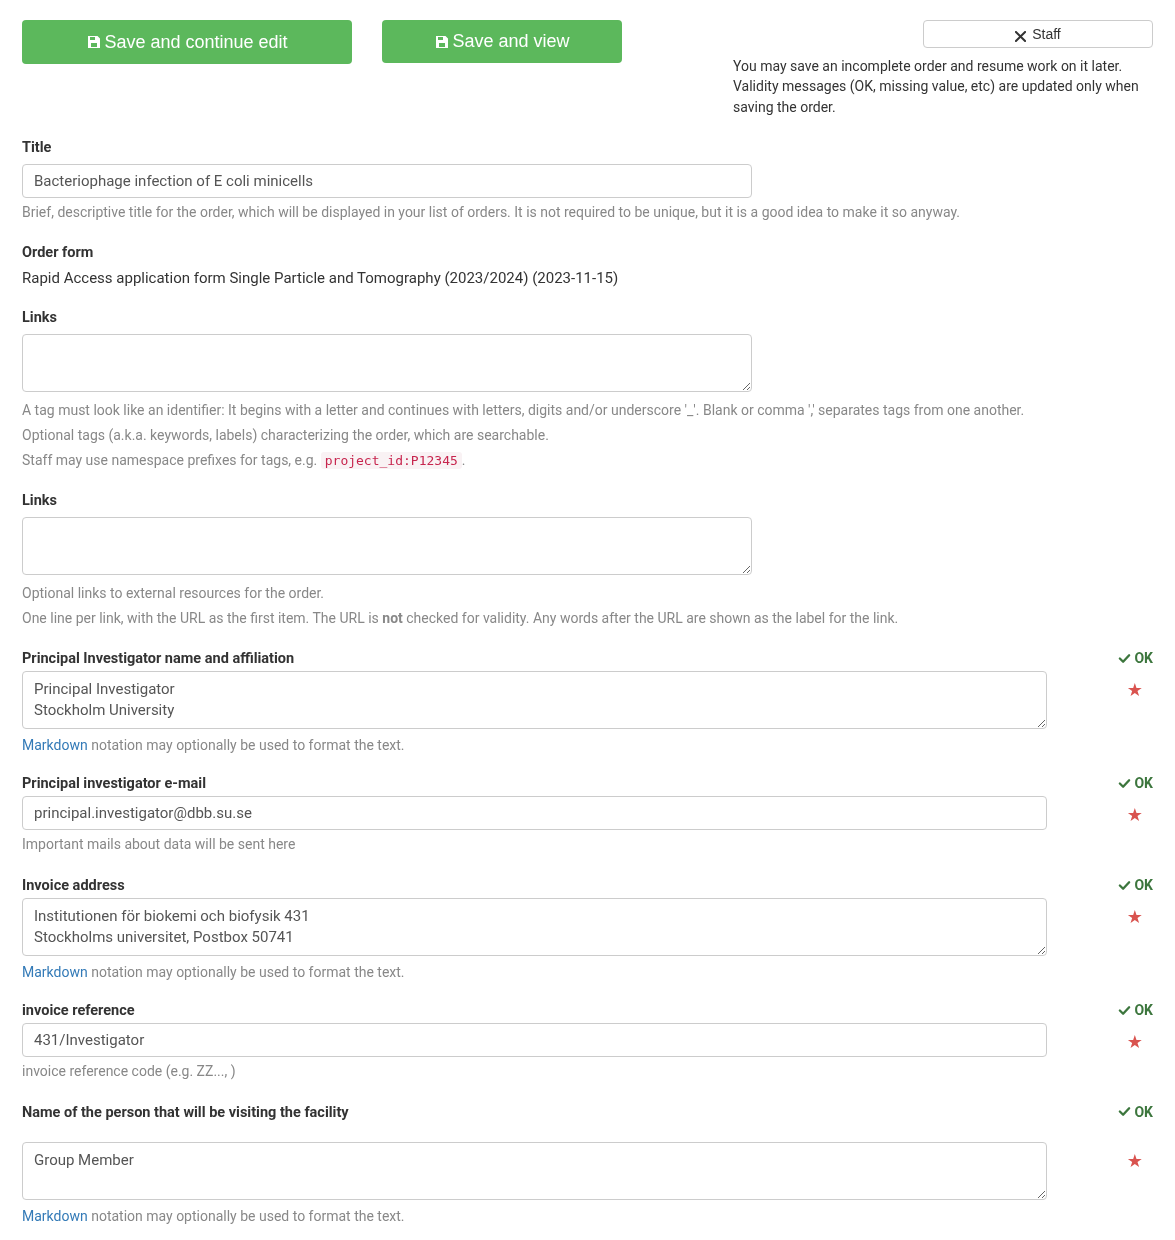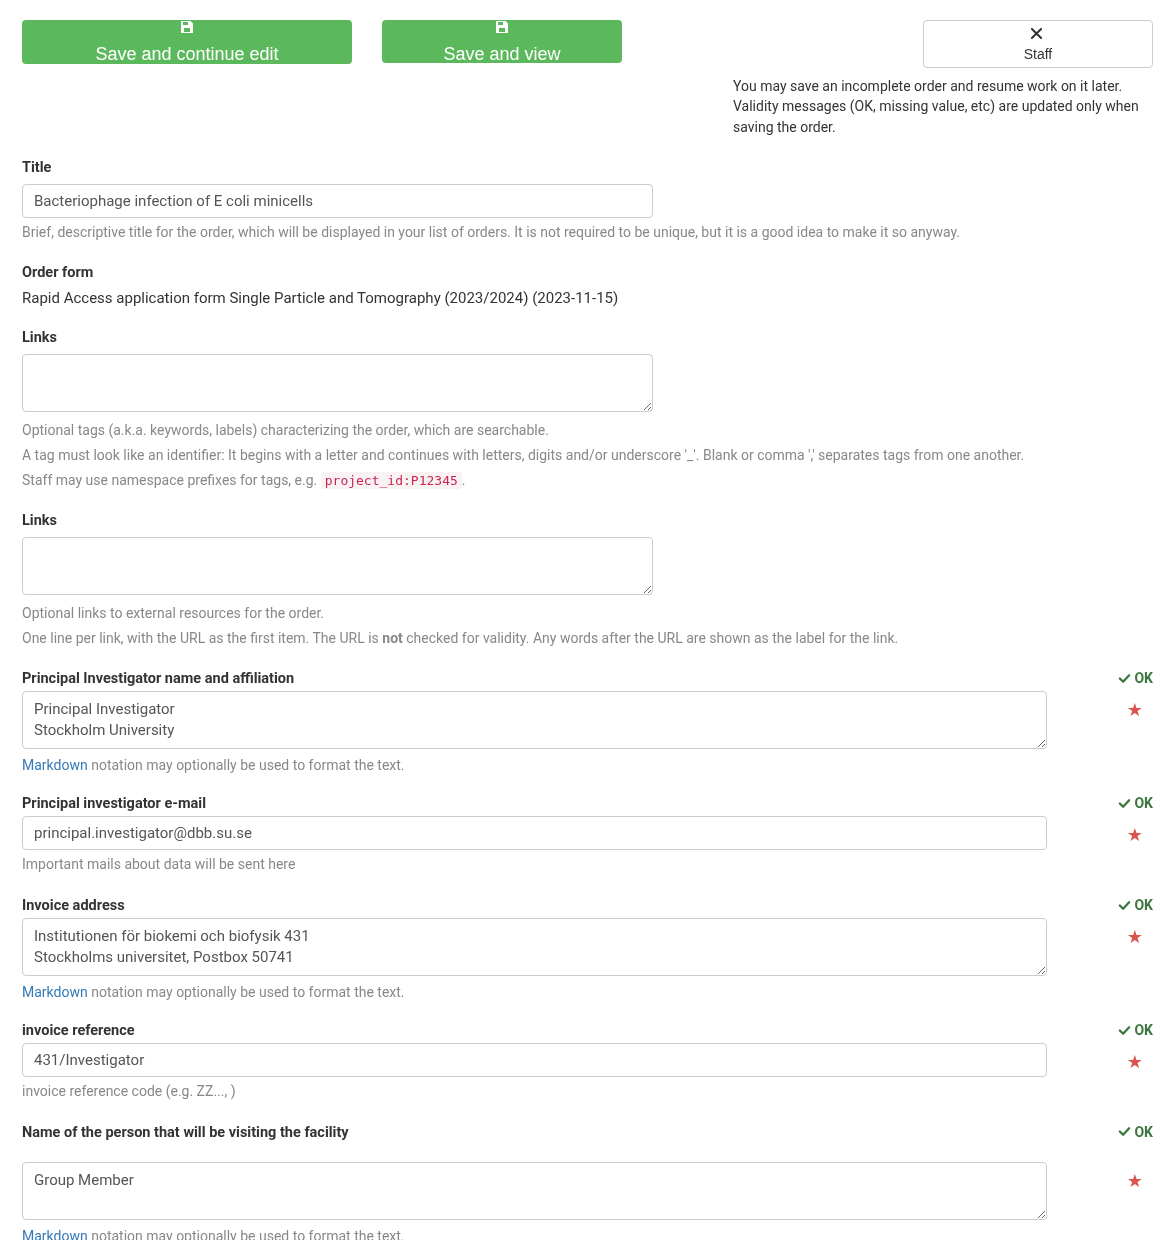--- a/index.html
+++ b/index.html
@@ -14,28 +14,27 @@
     .top-row {
       display: flex;
       gap: 30px;
       align-items: flex-start;
       margin-bottom: 20px;
     }
     .btn {
       display: inline-flex;
       align-items: center;
       justify-content: center;
-      gap: 9px;
+      gap: 2px;
       padding: 10px 28px;
       border-radius: 4px;
       font-size: 18px;
       cursor: pointer;
       border: none;
       text-align: center;
-      flex-direction: column;
     }
     .btn-success {
       background: #5cb85c;
       color: #fff;
     }
     .btn-cancel {
       background: #fff;
       border: 1px solid #ccc;
       color: #333;
       font-size: 14px;
@@ -68,21 +67,21 @@
     }
     .form-group { margin-top: 22px; }
     .form-label {
       font-weight: 700;
       font-size: 14.5px;
       color: #333;
       display: block;
       margin-bottom: 8px;
     }
     .form-control {
-      width: 631px;
+      width: 730px;
       max-width: 100%;
       padding: 7px 11px;
       border: 1px solid #ccc;
       border-radius: 4px;
       font-size: 15px;
       font-family: inherit;
       color: #555;
     }
     .form-control-full { width: 1025px; }
     textarea.form-control { resize: both; line-height: 1.4; }
@@ -183,22 +182,22 @@
 </div>
 
 <div class="form-group">
   <label class="form-label">Order form</label>
   <div class="static-value">Rapid Access application form Single Particle and Tomography (2023/2024) (2023-11-15)</div>
 </div>
 
 <div class="form-group">
   <label class="form-label">Links</label>
   <textarea class="form-control" rows="2" style=""></textarea>
+  <div class="hint">A tag must look like an identifier: It begins with a letter and continues with letters, digits and/or underscore '_'. Blank or comma ',' separates tags from one another.</div>
   <div class="hint">Optional tags (a.k.a. keywords, labels) characterizing the order, which are searchable.</div>
-  <div class="hint">A tag must look like an identifier: It begins with a letter and continues with letters, digits and/or underscore '_'. Blank or comma ',' separates tags from one another.</div>
   <div class="hint">
     <span>Staff may use namespace prefixes for tags, e.g. </span><span class="code-tag">project_id:P12345</span><span>.</span>
   </div>
 </div>
 
 <div class="form-group">
   <label class="form-label">Links</label>
   <textarea class="form-control" rows="2" style=""></textarea>
   <div class="hint">Optional links to external resources for the order.</div>
   <div class="hint">

